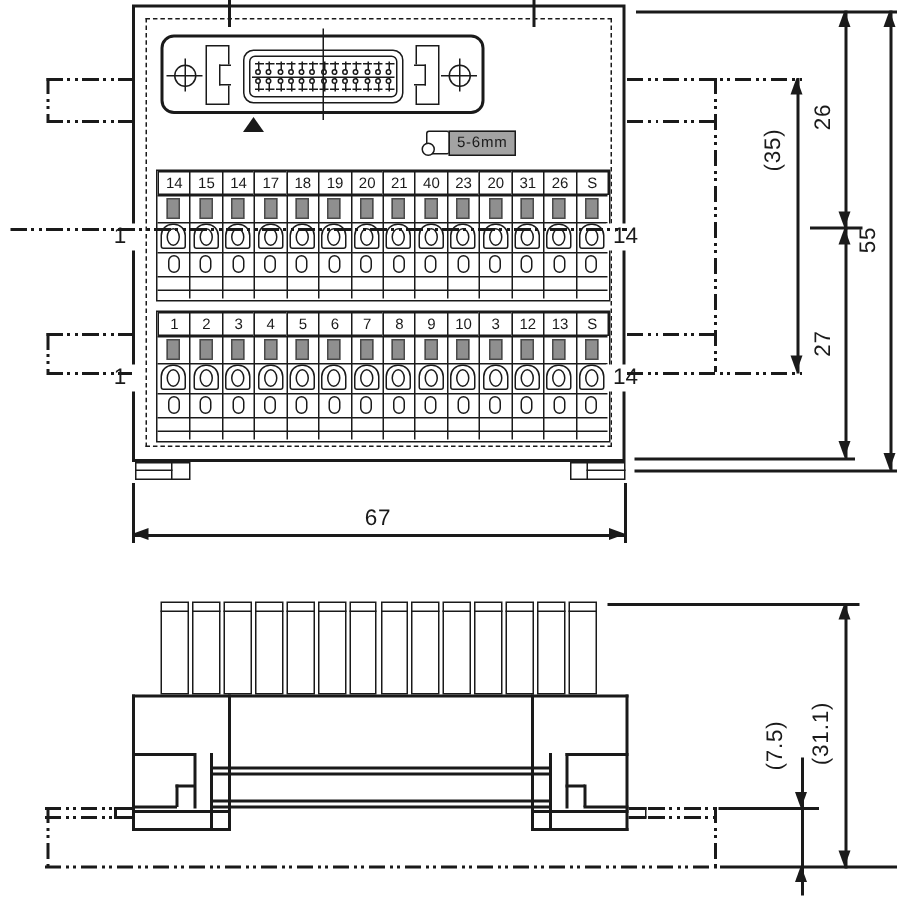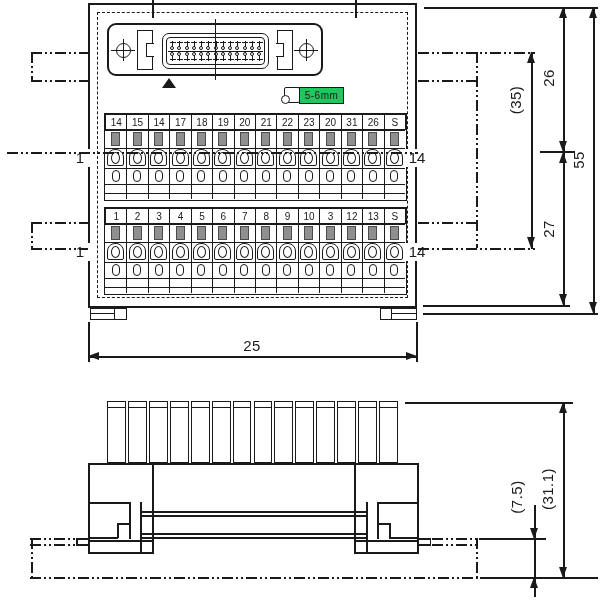--- a/index.html
+++ b/index.html
@@ -24,21 +24,21 @@
   .arr2{border-top:4px solid transparent;border-bottom:4px solid transparent;border-left:11px solid #1a1a1a;}
   .rowbox{position:absolute;box-sizing:border-box;border:1.5px solid #1a1a1a;background:#fff;}
   .numcell{position:absolute;box-sizing:border-box;border:1px solid #1a1a1a;background:#fff;
            display:flex;align-items:center;justify-content:center;font-size:10px;}
   .tab{position:absolute;background:#8f8f8f;border:1px solid #4a4a4a;box-sizing:border-box;}
   .arch{position:absolute;box-sizing:border-box;border:1.5px solid #1a1a1a;background:#fff;
         border-radius:8px 8px 2px 2px;}
   .oval{position:absolute;box-sizing:border-box;border:1.2px solid #1a1a1a;border-radius:50%;background:#fff;}
   .slotc{position:absolute;box-sizing:border-box;border:1.2px solid #1a1a1a;border-radius:4px;background:#fff;}
   .fin{position:absolute;box-sizing:border-box;border:1.5px solid #1a1a1a;background:#fff;}
-  .gaugebox{position:absolute;box-sizing:border-box;border:1.5px solid #1a1a1a;background:#22c55e;
+  .gaugebox{position:absolute;box-sizing:border-box;border:1.5px solid #1a1a1a;background:#a3a3a3;
             display:flex;align-items:center;justify-content:center;font-size:10px;letter-spacing:.5px;}
   .tri{position:absolute;width:0;height:0;border-left:7px solid transparent;
        border-right:7px solid transparent;border-bottom:10px solid #1a1a1a;}
   .circle{position:absolute;box-sizing:border-box;border:1.5px solid #1a1a1a;border-radius:50%;background:#fff;}
 </style>
 </head>
 <body>
 
 <div id="stage">
 
@@ -193,21 +193,21 @@
         <div class="tab" style="left: 134.786px; top: 18px; width: 9px; height: 14px;"></div>
         <div class="arch" style="left: 130.786px; top: 35px; width: 17px; height: 17px;"></div>
         <div class="oval" style="left: 134.786px; top: 38px; width: 9px; height: 12px;"></div>
         <div class="slotc" style="left: 135.286px; top: 56px; width: 8px; height: 12px;"></div>
         <div class="numcell" style="left: 150px; top: 0px; width: 22.4286px; height: 16px;">21</div>
         <div class="ln" style="left: 150px; top: 16px; width: 1px; height: 69px;"></div>
         <div class="tab" style="left: 156.214px; top: 18px; width: 9px; height: 14px;"></div>
         <div class="arch" style="left: 152.214px; top: 35px; width: 17px; height: 17px;"></div>
         <div class="oval" style="left: 156.214px; top: 38px; width: 9px; height: 12px;"></div>
         <div class="slotc" style="left: 156.714px; top: 56px; width: 8px; height: 12px;"></div>
-        <div class="numcell" style="left: 171.429px; top: 0px; width: 22.4286px; height: 16px;">22</div>
+        <div class="numcell" style="left: 171.429px; top: 0px; width: 22.4286px; height: 16px;">40</div>
         <div class="ln" style="left: 171.429px; top: 16px; width: 1px; height: 69px;"></div>
         <div class="tab" style="left: 177.643px; top: 18px; width: 9px; height: 14px;"></div>
         <div class="arch" style="left: 173.643px; top: 35px; width: 17px; height: 17px;"></div>
         <div class="oval" style="left: 177.643px; top: 38px; width: 9px; height: 12px;"></div>
         <div class="slotc" style="left: 178.143px; top: 56px; width: 8px; height: 12px;"></div>
         <div class="numcell" style="left: 192.857px; top: 0px; width: 22.4286px; height: 16px;">23</div>
         <div class="ln" style="left: 192.857px; top: 16px; width: 1px; height: 69px;"></div>
         <div class="tab" style="left: 199.071px; top: 18px; width: 9px; height: 14px;"></div>
         <div class="arch" style="left: 195.071px; top: 35px; width: 17px; height: 17px;"></div>
         <div class="oval" style="left: 199.071px; top: 38px; width: 9px; height: 12px;"></div>
@@ -333,21 +333,21 @@
     <div class="sidelbl" style="left:67px;top:243px;">1</div>
     <div class="sidelbl" style="left:404px;top:243px;">14</div>
 
     <div class="box thin" style="left:90px;top:308px;width:37px;height:12px;"></div>
     <div class="box thin" style="left:380px;top:308px;width:37px;height:12px;"></div>
 
     <div class="dimtxt rot" style="left:517px;top:68px;">26</div>
     <div class="dimtxt rot" style="left:517px;top:219px;">27</div>
     <div class="dimtxt rot" style="left:547px;top:150px;">55</div>
     <div class="dimtxt rot" style="left:484px;top:90px;">(35)</div>
-    <div class="dimtxt" style="left:220px;top:336px;">25</div>
+    <div class="dimtxt" style="left:220px;top:336px;">67</div>
   </div>
 
   <div>
     <div id="fins">
         <div class="fin" style="left: 107px; top: 401px; width: 18.9286px; height: 62px;"></div>
         <div class="ln" style="left: 107px; top: 407px; width: 18.9286px; height: 1px;"></div>
         <div class="fin" style="left: 127.929px; top: 401px; width: 18.9286px; height: 62px;"></div>
         <div class="ln" style="left: 127.929px; top: 407px; width: 18.9286px; height: 1px;"></div>
         <div class="fin" style="left: 148.857px; top: 401px; width: 18.9286px; height: 62px;"></div>
         <div class="ln" style="left: 148.857px; top: 407px; width: 18.9286px; height: 1px;"></div>

